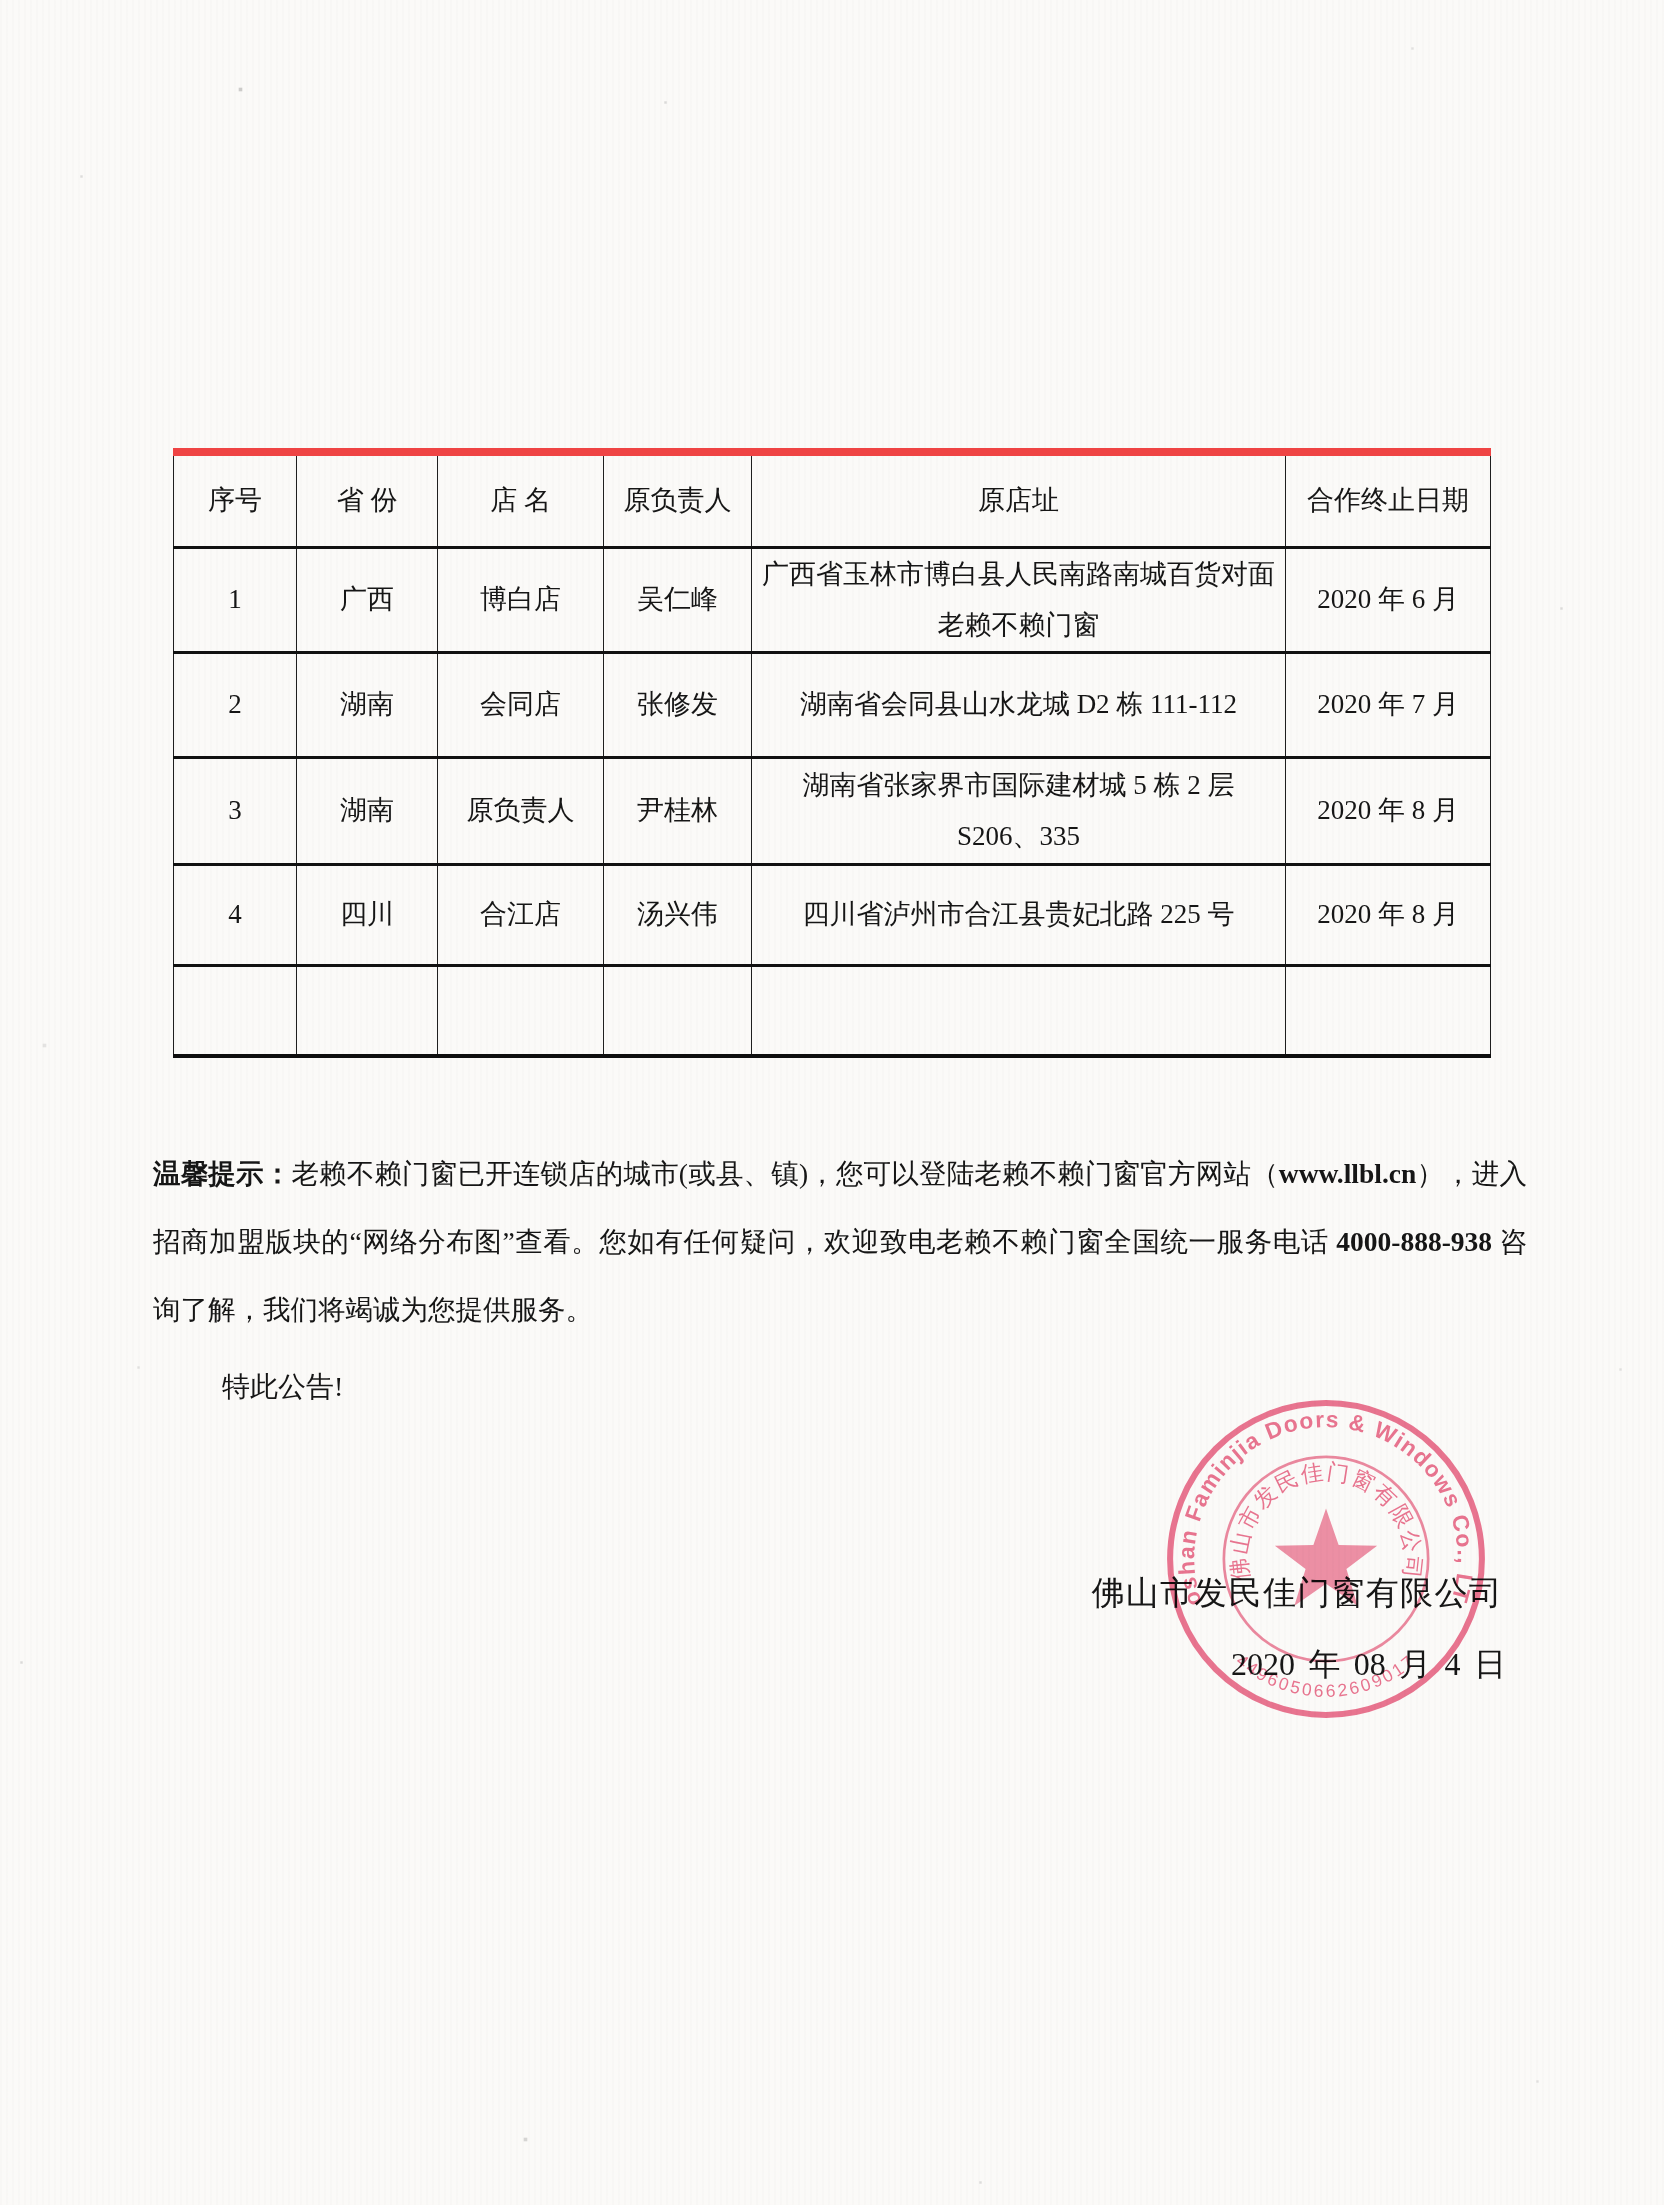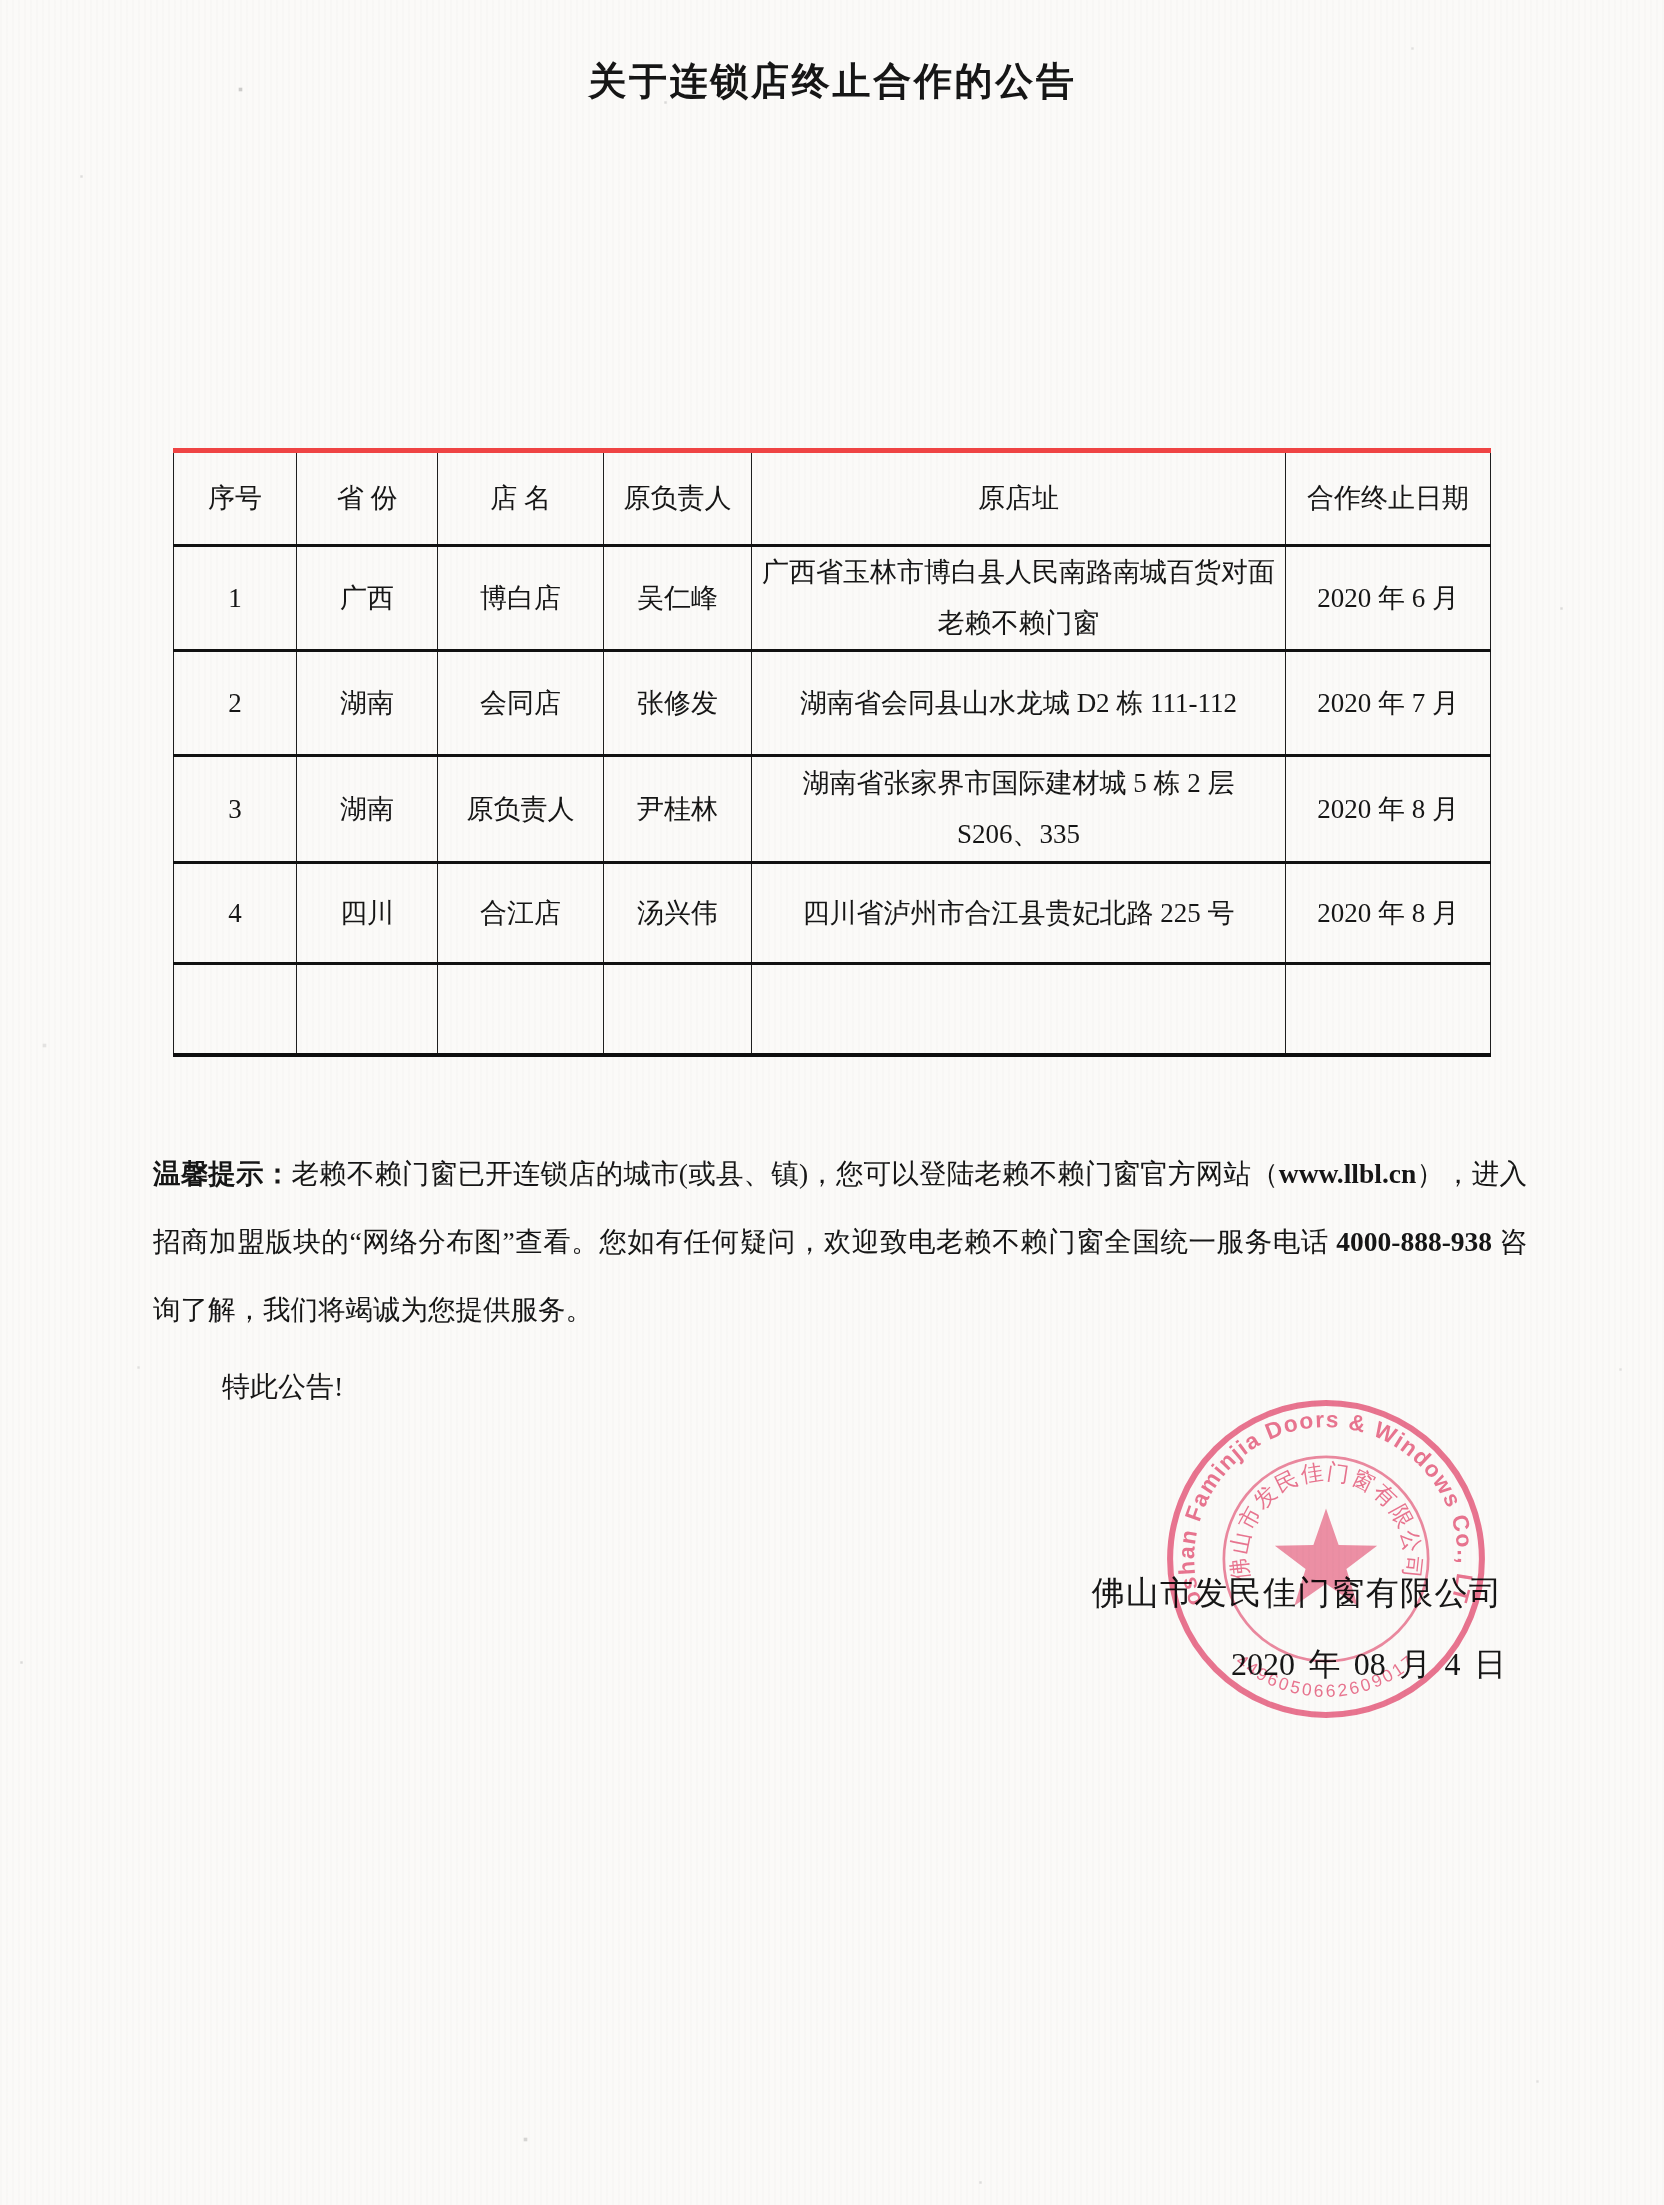--- a/index.html
+++ b/index.html
@@ -32,21 +32,21 @@
   }
   .intro{
     position:absolute;left:153px;top:142px;width:1369px;margin:0;
     font-size:27.5px;line-height:62px;text-indent:68px;text-align:justify;
   }
   table.stores{
     position:absolute;left:173px;top:448px;width:1317px;
     border-collapse:collapse;table-layout:fixed;
     font-size:27px;
   }
-  table.stores{border-top:5px solid #ef4444;border-bottom:4.7px solid #0e0e0e;}
+  table.stores{border-top:8px solid #ef4444;border-bottom:4.7px solid #0e0e0e;}
   table.stores th,table.stores td{
     border:1.3px solid #1f1f1f;
     border-top-width:3.4px;border-bottom-width:3.4px;
     border-top-color:#111;border-bottom-color:#111;
     text-align:center;vertical-align:middle;
     padding:0 9.4px;font-weight:normal;
     line-height:51px;
   }
   tr.h-row{height:95px;} tr.r1{height:105px;} tr.r2{height:105px;}
   tr.r3{height:107px;} tr.r4{height:101px;} tr.r5{height:91px;}
@@ -62,21 +62,20 @@
     position:absolute;left:1158px;top:1391px;width:336px;height:336px;
     mix-blend-mode:multiply;opacity:.82;pointer-events:none;
   }
 </style>
 </head>
 <body>
 
 <div class="page">
   <div class="specks"></div>
 
-  <h1 class="title">关于连锁店终止合作的公告</h1>
 
 
   <table class="stores">
     <colgroup>
       <col style="width:123px">
         <col style="width:141px">
         <col style="width:166px">
       <col style="width:148px">
         <col style="width:534px">
         <col style="width:205px">

